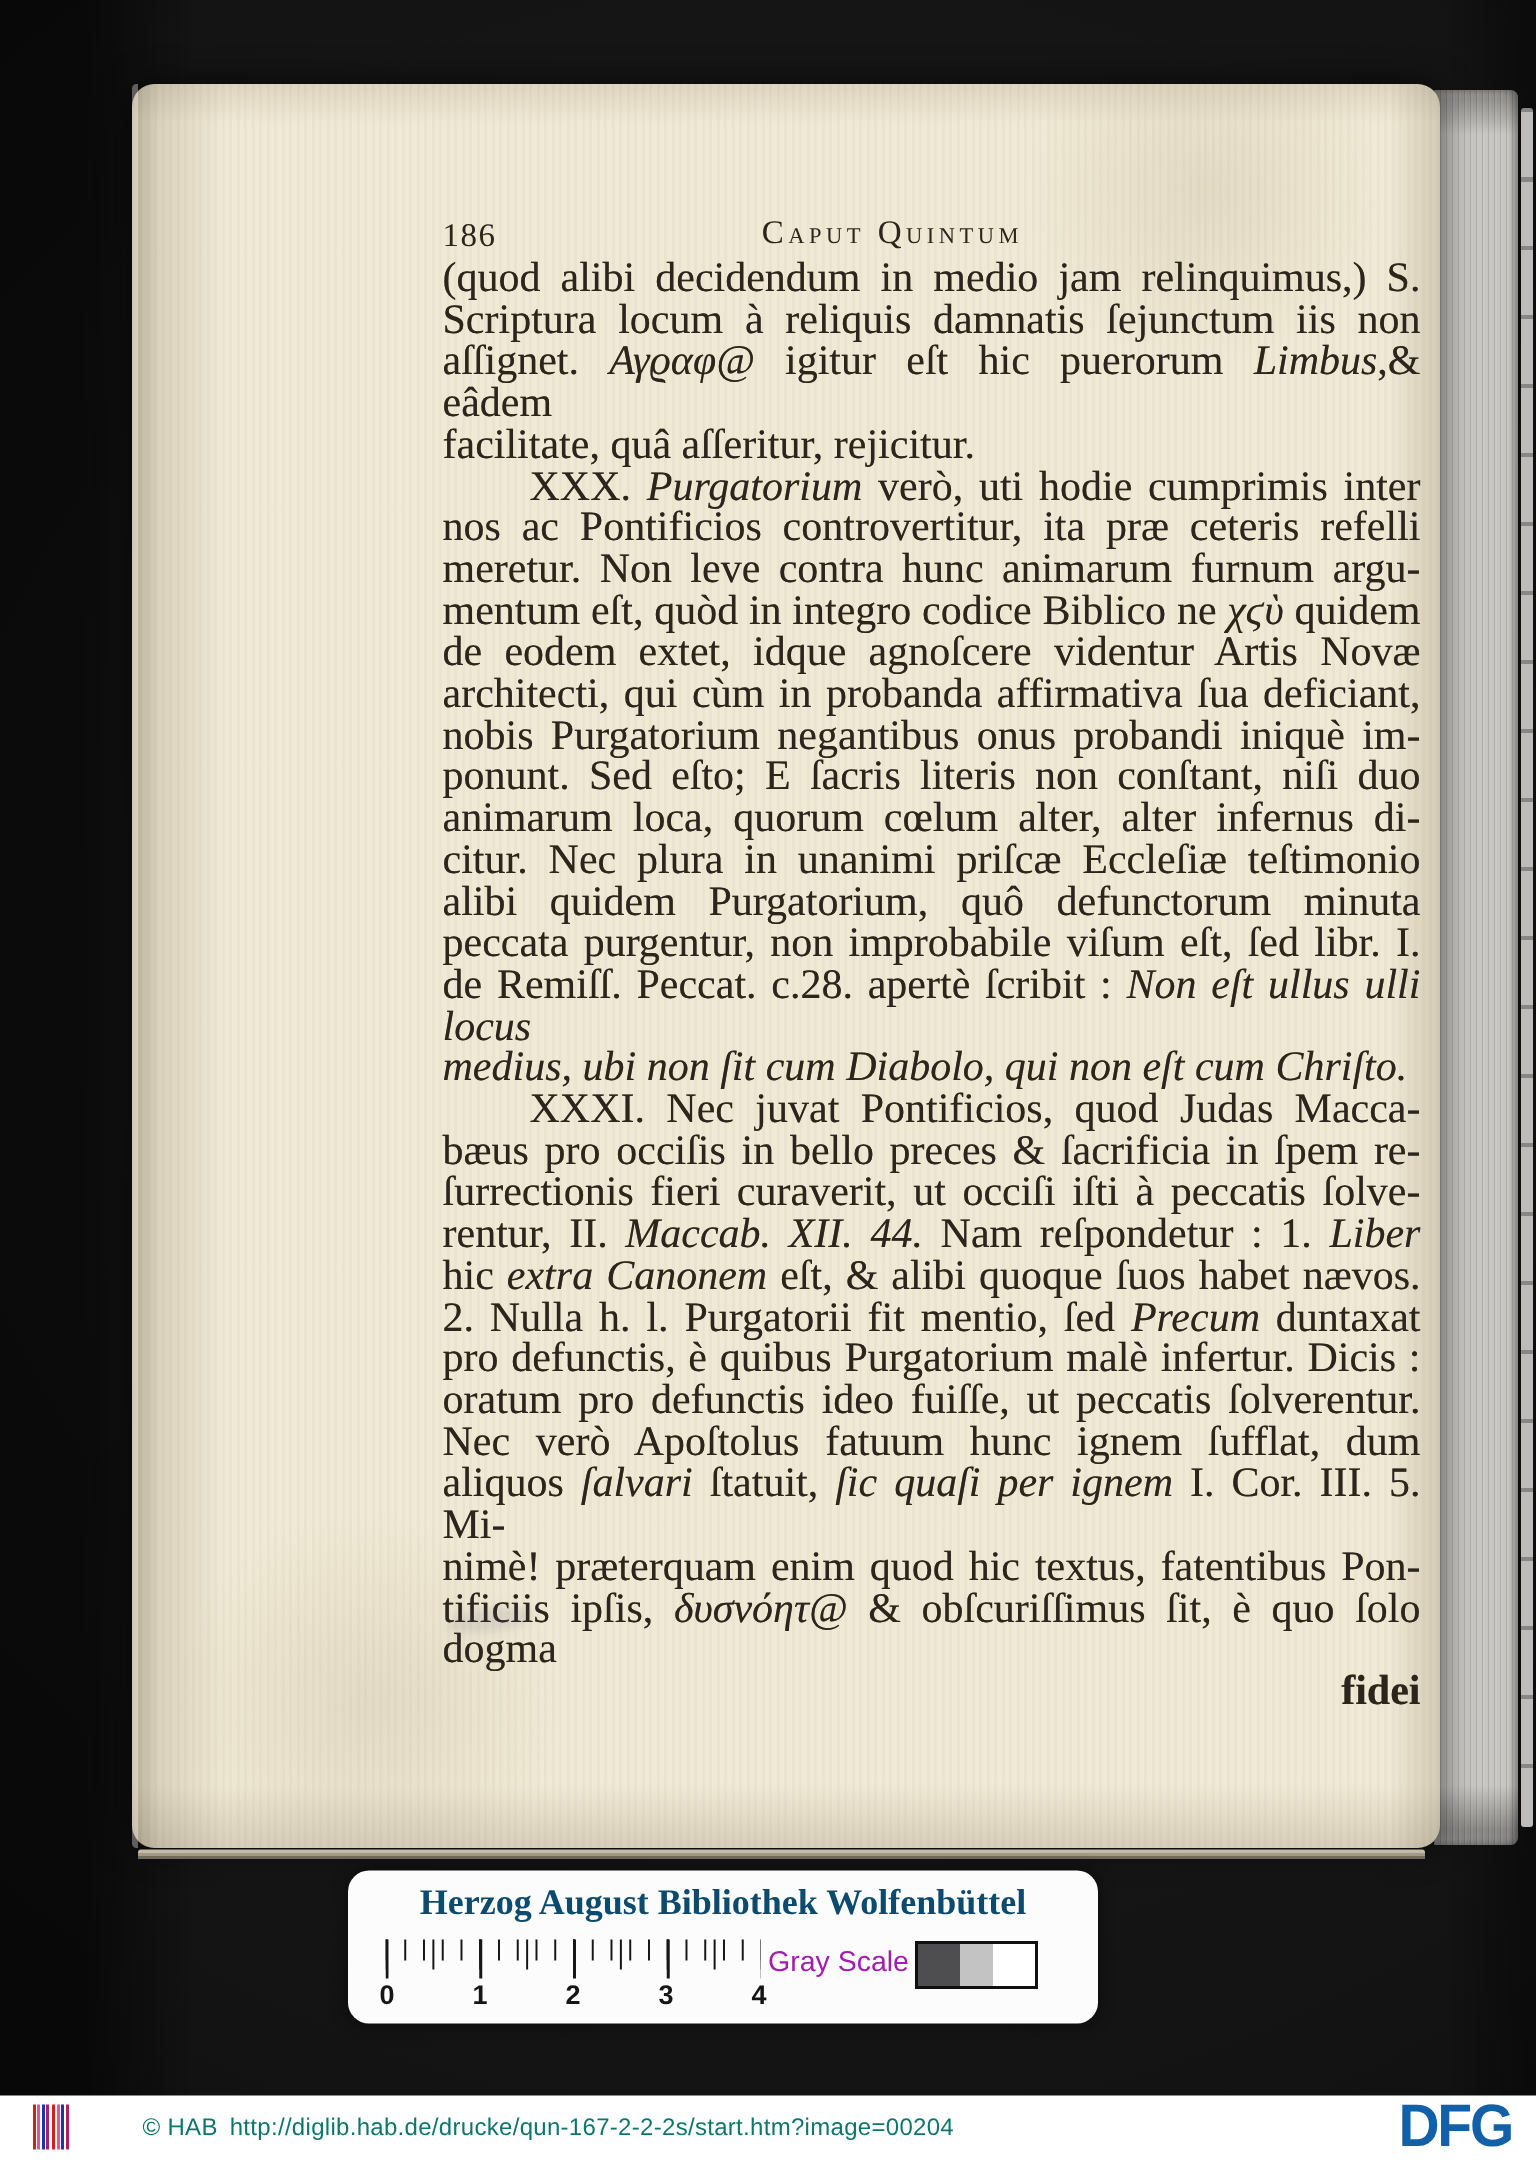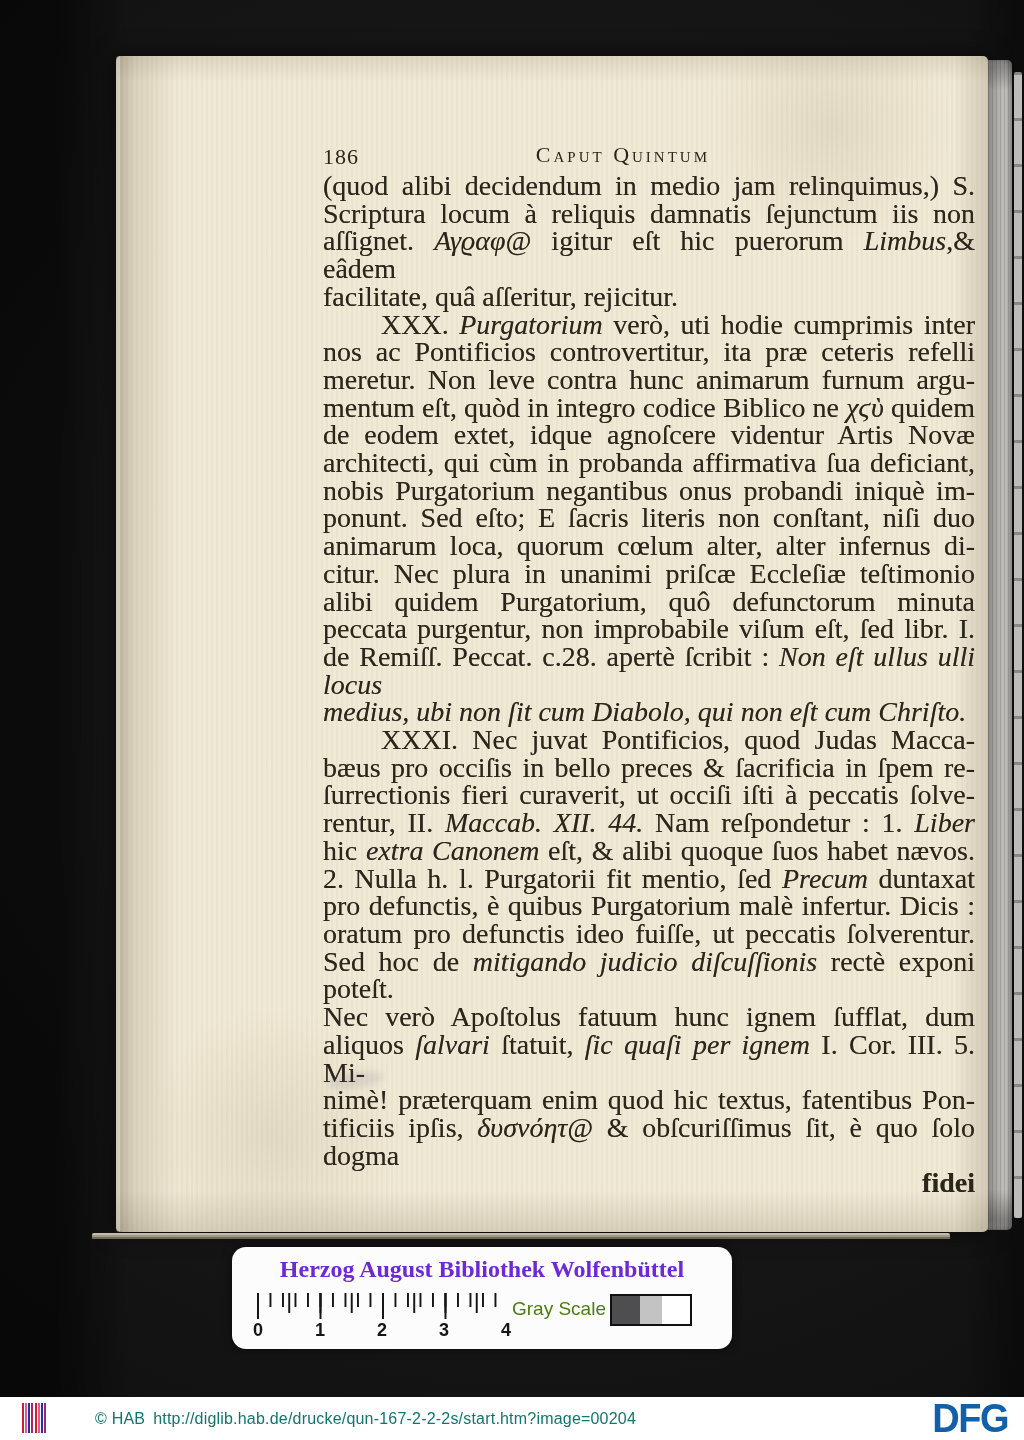--- a/index.html
+++ b/index.html
@@ -24,32 +24,31 @@
       linear-gradient(0deg, rgba(0,0,0,0.32) 0 10px, rgba(0,0,0,0) 40px);
     box-shadow: inset -3px 0 4px rgba(0,0,0,0.35);
   }
   .book-edge-outer{
     position:absolute;left:1014px;top:72px;width:8px;height:1146px;border-radius:2px;
     background-color:#dcdbd7;opacity:.85;
     background-image:repeating-linear-gradient(180deg, rgba(40,40,40,0.35) 0 3px, rgba(0,0,0,0) 3px 46px);
   }
   
   .page{
-    position:absolute;left:88px;top:56px;width:872px;height:1176px;border-radius:5px;
+    position:absolute;left:88px;top:56px;width:872px;height:1176px;border-radius:15px;
     background-color:var(--paper,#f0e9d5);
     background-image:
       linear-gradient(90deg, rgba(60,45,20,0.30) 0, rgba(60,45,20,0.12) 18px, rgba(0,0,0,0) 62px),
       linear-gradient(270deg, rgba(60,45,20,0.16) 0, rgba(0,0,0,0) 34px),
       linear-gradient(0deg, rgba(60,45,20,0.14) 0, rgba(0,0,0,0) 42px),
       linear-gradient(180deg, rgba(60,45,20,0.10) 0, rgba(0,0,0,0) 26px),
       repeating-linear-gradient(90deg, rgba(110,90,50,0.04) 0 2px, rgba(0,0,0,0) 2px 5px),
       radial-gradient(circle at 82% 6%, rgba(110,90,50,0.10), rgba(0,0,0,0) 9%),
       radial-gradient(circle at 18% 92%, rgba(110,90,50,0.10), rgba(0,0,0,0) 10%);
     box-shadow:0 0 22px rgba(0,0,0,0.65);
-    margin-left:28px;
   }
   .page::before{ 
     content:"";position:absolute;left:0;top:0;bottom:0;width:4px;
     background:rgba(255,252,240,0.35);border-radius:3px 0 0 3px;
   }
   .page-head{position:absolute;left:207px;top:86px;width:652px;height:30px;color:var(--ink,#2c251c);}
   .pagenum{position:absolute;left:0;top:2px;font-size:22px;letter-spacing:1px;}
   .runhead{
     position:absolute;left:46%;transform:translateX(-50%);top:0;
     font-variant:small-caps;font-size:22px;letter-spacing:3px;white-space:nowrap;
@@ -72,40 +71,40 @@
     position:absolute;left:92px;top:1233px;width:858px;height:9px;border-radius:2px;opacity:.9;
     background:linear-gradient(180deg,#d6cfba 0 2px,#b0a994 2px 4px,#7c7563 4px 6px,rgba(0,0,0,0) 6px);
   }
   
   .card{
     position:absolute;left:232px;top:1247px;width:500px;height:102px;border-radius:14px;
     background:#fcfcfc;box-shadow:0 0 10px rgba(0,0,0,0.5);
   }
   .card-title{
     position:absolute;left:0;right:0;top:9px;text-align:center;
-    font-family:"Liberation Serif","DejaVu Serif",serif;font-weight:bold;font-size:24px;color:#6d28d9;
+    font-family:"Liberation Serif","DejaVu Serif",serif;font-weight:bold;font-size:24px;color:#0c4a6e;
   }
   .ruler{position:absolute;left:23px;top:46px;width:254px;height:48px;}
   .ruler-ticks{
     position:absolute;left:2px;top:0;width:250px;height:26px;
     background-image:
       linear-gradient(90deg,#161616 0 2px, rgba(0,0,0,0) 2px),
       linear-gradient(90deg,#161616 0 1.5px, rgba(0,0,0,0) 1.5px),
       linear-gradient(90deg,#161616 0 1.5px, rgba(0,0,0,0) 1.5px);
     background-size:62.5px 26px, 31.25px 20px, 12.5px 14px;
     background-repeat:repeat-x;background-position:top left;
   }
   .ruler-numbers{
     position:absolute;left:-3px;top:27px;width:260px;display:flex;justify-content:space-between;
     font-family:"Liberation Sans","DejaVu Sans",sans-serif;font-size:18px;font-weight:700;color:#151515;
   }
   .ruler-number{width:12px;text-align:center;}
   .grayscale-label{
     position:absolute;left:280px;top:51px;
-    font-family:"Liberation Sans","DejaVu Sans",sans-serif;font-size:19px;color:#4d7c0f;
+    font-family:"Liberation Sans","DejaVu Sans",sans-serif;font-size:19px;color:#a21caf;
   }
   .grayscale-swatch{
     position:absolute;left:378px;top:47px;width:78px;height:28px;
     border:2px solid #101010;background:#fff;display:flex;
   }
   .sw{display:block;height:100%;}
   .sw-dark{width:36%;background:var(--swatch-dark,#4e4e50);}
   .sw-mid{width:28%;background:var(--swatch-light,#c3c3c3);}
   .sw-white{flex:1;background:#ffffff;}
   
@@ -163,21 +162,20 @@
         <div class="text-line a-j">de Remiſſ. Peccat. c.28. apertè ſcribit : <i>Non eſt ullus ulli locus</i></div>
         <div class="text-line a-l"><i>medius, ubi non ſit cum Diabolo, qui non eſt cum Chriſto.</i></div>
         <div class="text-line a-j indent">XXXI. Nec juvat Pontificios, quod Judas Macca-</div>
         <div class="text-line a-j">bæus pro occiſis in bello preces &amp; ſacrificia in ſpem re-</div>
         <div class="text-line a-j">ſurrectionis fieri curaverit, ut occiſi iſti à peccatis ſolve-</div>
         <div class="text-line a-j">rentur, II. <i>Maccab. XII. 44.</i> Nam reſpondetur : 1. <i>Liber</i></div>
         <div class="text-line a-j">hic <i>extra Canonem</i> eſt, &amp; alibi quoque ſuos habet nævos.</div>
         <div class="text-line a-j">2. Nulla h. l. Purgatorii fit mentio, ſed <i>Precum</i> duntaxat</div>
         <div class="text-line a-j">pro defunctis, è quibus Purgatorium malè infertur. Dicis :</div>
         <div class="text-line a-j">oratum pro defunctis ideo fuiſſe, ut peccatis ſolverentur.</div>
-        <div class="text-line a-j">Sed hoc de <i>mitigando judicio diſcuſſionis</i> rectè exponi poteſt.</div>
         <div class="text-line a-j">Nec verò Apoſtolus fatuum hunc ignem ſufflat, dum</div>
         <div class="text-line a-j">aliquos <i>ſalvari</i> ſtatuit, <i>ſic quaſi per ignem</i> I. Cor. III. 5. Mi-</div>
         <div class="text-line a-j">nimè! præterquam enim quod hic textus, fatentibus Pon-</div>
         <div class="text-line a-j">tificiis ipſis, <i>δυσνόητ@</i> &amp; obſcuriſſimus ſit, è quo ſolo dogma</div>
         <div class="text-line a-r">fidei</div>
       </div>
     <div class="smudge"></div>
   </div>
 
   <div class="under-edges"></div>

